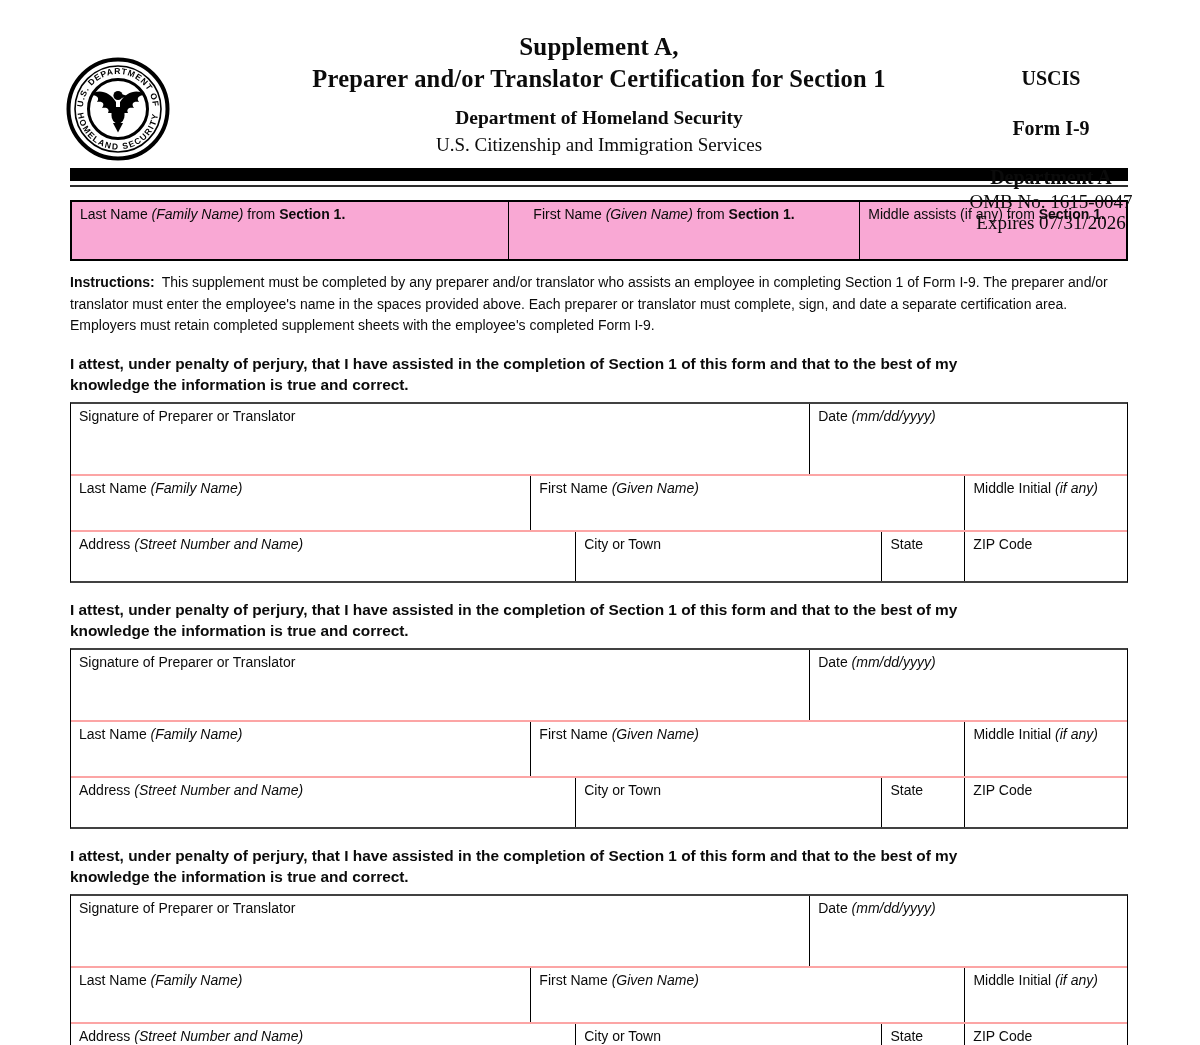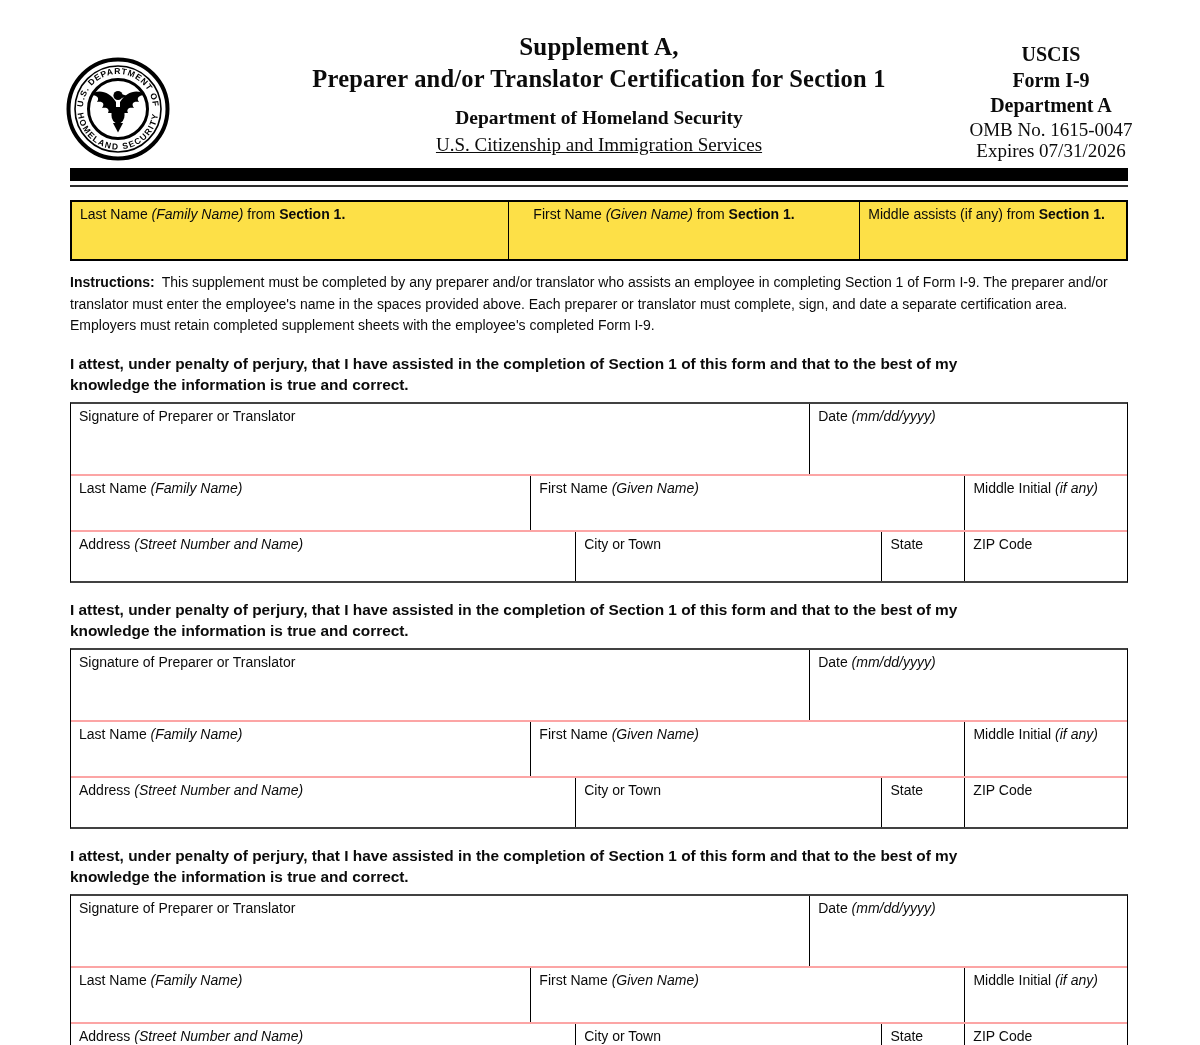--- a/index.html
+++ b/index.html
@@ -10,34 +10,34 @@
   }
   .content { margin-left:70px; margin-right:72px; }
 
   
   .header { position:relative; height:168px; }
   .seal { position:absolute; left:-4px; top:57px; width:104px; height:104px; }
   .title-block { text-align:center; padding-top:32px; font-family:"Liberation Serif", serif; }
   .title-l1 { font-size:25px; font-weight:bold; line-height:30px; letter-spacing:0.2px; }
   .title-l2 { font-size:24.5px; font-weight:bold; line-height:34px; letter-spacing:0.2px; }
   .title-dept { font-size:19.5px; font-weight:bold; margin-top:11px; line-height:22px; }
-  .title-agency { font-size:19px; margin-top:5px; line-height:22px;text-decoration:underline; }
+  .title-agency { font-size:19px; margin-top:5px; line-height:22px; }
   .form-info {
     position:absolute; top:42px; right:-8px; width:170px; text-align:center;
     font-family:"Liberation Serif", serif;
   }
-  .fi-bold { font-size:20px; font-weight:bold; line-height:25.5px; }
+  .fi-bold { font-size:20px; font-weight:bold; line-height:25.5px;margin-top:24px; }
   .fi-small { font-size:19px; line-height:21px; }
 
   
   .bar { height:13px; background:#000; }
   .thinline { height:2px; background:#2d2d2d; margin-top:4px; }
 
   
-  .emp-table { display:flex; margin-top:13px; height:61px; border:2px solid #000; background:#fde047; }
+  .emp-table { display:flex; margin-top:13px; height:61px; border:2px solid #000; background:#f9a8d4; }
   .emp-cell { padding:4px 8px; border-left:1px solid #000; font-size:14px; line-height:17px; }
   .emp-cell:first-child { border-left:none; }
   .emp-last   { width:41.4%; }
   .emp-first  { width:33.3%;padding-left:24px; }
   .emp-middle { width:25.3%; }
 
   .instructions { margin-top:11px; font-size:14px; line-height:21.5px; }
   .instructions b { margin-right:7px; }
 
   .attest { margin-top:16px; font-weight:bold; font-size:15.4px; line-height:21.5px; }

